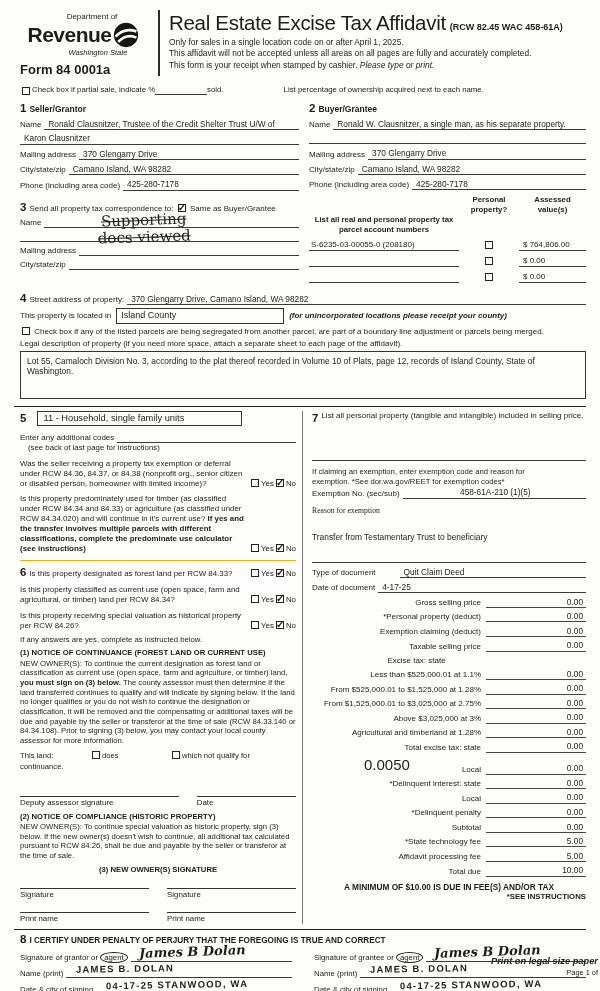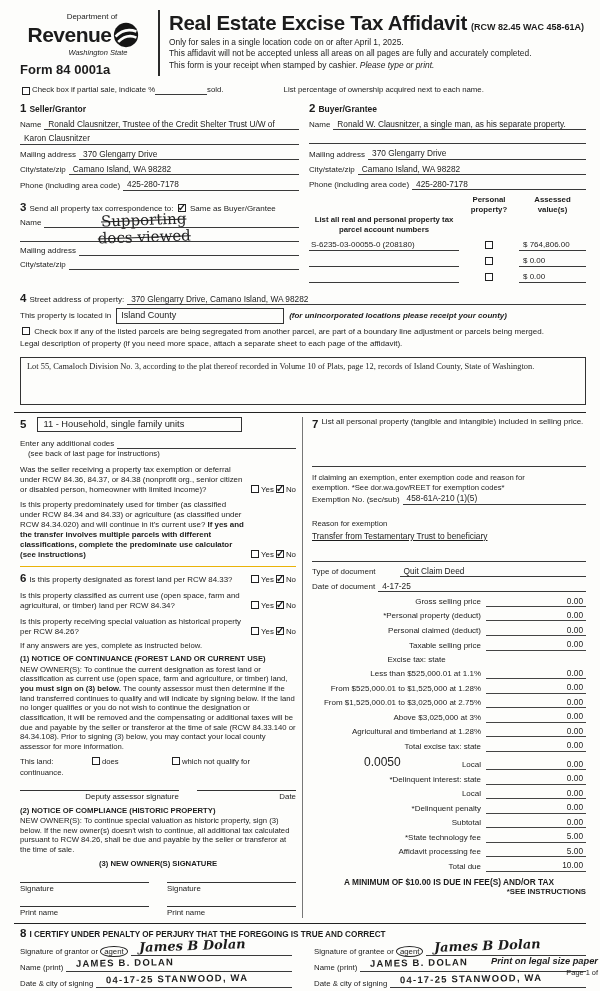--- a/index.html
+++ b/index.html
@@ -12,21 +12,21 @@
   .hdr-left { width:138px; text-align:center; padding-top:4px; }
   .dept-line { font-size:8px; margin-left:18px; }
   .rev-row { display:flex; align-items:center; justify-content:center; }
   .rev-name { font-size:21px; font-weight:bold; letter-spacing:-0.5px; }
   .logo { width:26px; height:26px; margin-left:1px; }
   .dept-sub { font-size:7.5px; font-style:italic; margin-left:30px; }
   .form-num { font-size:13px; font-weight:bold; margin-top:4px; text-align:left; margin-left:6px; }
   .hdr-div { border-left:2px solid #2a2a2a; margin:2px 9px 2px 6px; }
   .hdr-right { flex:1; padding-top:2px; }
   .title-row { display:flex; align-items:baseline; gap:4px; }
-  .main-title { font-size:20.5px; font-weight:bold; letter-spacing:-0.3px; white-space:nowrap; }
+  .main-title { font-size:20.5px; font-weight:normal; letter-spacing:-0.3px; white-space:nowrap; }
   .title-ref { font-size:9px; font-weight:bold; }
   .hdr-note { font-size:8.4px; margin-top:1px; }
   .ital { font-style:italic; }
 
   
   .cb { display:inline-block; width:8px; height:8px; border:1px solid #222; vertical-align:-1px;
         margin:0 2px 0 2px; position:relative; background:#fff; flex:none; }
   .cb.checked::after { content:"✓"; position:absolute; left:-1px; top:-3px; font-size:10px; font-weight:bold; }
   .fill { border-bottom:1px solid #3a3a3a; display:inline-block; }
   .sec-num { font-size:11.5px; font-weight:bold; margin-right:3px; }
@@ -54,21 +54,21 @@
 
   
   .sec3 { position:relative; margin-top:9px; }
   .hand-note { position:absolute; left:64px; top:12px; transform:rotate(-2deg);
                font-family:"DejaVu Serif", serif; font-size:15px; text-decoration:line-through;
                color:#222; line-height:1.1; width:120px; text-align:center; }
 
   
   .sec4 { margin-top:8px; padding-left:6px; font-size:8px; }
   .county-box { display:inline-block; border:1px solid #333; width:168px; padding:1px 4px; font-size:9px; }
-  .legal-box { border:1.5px solid #333; min-height:48px; padding:4px 6px; font-size:8.4px; margin-top:8px;font-family:Liberation Serif, serif; }
+  .legal-box { border:1.5px solid #333; min-height:48px; padding:4px 6px; font-size:8.4px; margin-top:2px; }
   .thick-rule { border-top:1.5px solid #222; margin:7px 0 0 0; }
 
   
   .main-cols { display:flex; margin-top:4px; }
   .main-l { width:288px; padding-left:6px; padding-right:6px; }
   .main-r { flex:1; border-left:1px solid #777; padding-left:9px; }
 
   .luc-row { display:flex; align-items:flex-start; gap:8px; }
   .luc-box { border:1px solid #333; width:205px; padding:1px 5px; font-size:9.3px; }
   .q { display:flex; margin-top:6px; font-size:7.9px; }
@@ -80,21 +80,21 @@
   .sig2 { display:flex; gap:18px; margin-top:12px; font-size:7.9px; }
   .sig2 > div { flex:1; }
   .sigline { border-top:1px solid #333; padding-top:1px; }
 
   
   .fee-row { display:flex; align-items:flex-end; margin-top:3.2px; font-size:8px; }
   .fee-label { flex:1; text-align:right; white-space:nowrap; }
   .fee-line { flex:0 0 100px; border-bottom:1px solid #444; text-align:right; margin-left:5px;
               padding-right:3px; font-size:8.3px; }
   .fee-center { text-align:center; margin:4px 65px 1px 0; font-size:8px; }
-  .fee-prefix { margin-left:52px; font-size:12px; }
+  .fee-prefix { margin-left:52px; font-size:15px; }
   .min-note { text-align:center; font-weight:bold; font-size:8.3px; margin-top:5px; }
   .see-instr { text-align:right; font-weight:bold; font-size:7.8px; }
 
   
   .sec8 { border-top:1.5px solid #222; margin-top:5px; padding:2px 0 0 6px; }
   .sec8-head { font-size:8.2px; font-weight:bold; }
   .sec8-cols { display:flex; gap:22px; }
   .sec8-cols > div { flex:1; }
   .s8row { display:flex; align-items:flex-end; margin-top:4px; font-size:7.8px; }
   .s8row .lab { white-space:nowrap; margin-right:3px; }
@@ -315,21 +315,21 @@
       <div class="para"><b>(1) NOTICE OF CONTINUANCE (FOREST LAND OR CURRENT USE)</b></div>
       <div class="para" style="margin-top:1px;"><span>NEW OWNER(S): To continue the current designation as forest land or classification as current use (open space, farm and agriculture, or timber) land, </span><b>you must sign on (3) below.</b><span> The county assessor must then determine if the land transferred continues to qualify and will indicate by signing below. If the land no longer qualifies or you do not wish to continue the designation or classification, it will be removed and the compensating or additional taxes will be due and payable by the seller or transferor at the time of sale (RCW 84.33.140 or 84.34.108). Prior to signing (3) below, you may contact your local county assessor for more information.</span></div>
 
       <div class="para" style="display:flex; margin-top:6px;">
         <span style="width:70px;">This land:</span>
         <span style="width:80px;"><span class="cb"></span><span>does</span></span>
         <span><span class="cb"></span><span>which not qualify for</span></span>
       </div>
       <div class="para" style="margin-top:1px;">continuance.</div>
 
-      <div class="sig2" style="margin-top:12px;text-align:right;">
+      <div class="sig2" style="margin-top:24px;">
         <div style="flex:1.6;">
           <div class="sigline"><span>Deputy assessor signature</span></div>
         </div>
         <div>
           <div class="sigline"><span>Date</span></div>
         </div>
       </div>
 
       <div class="para"><b>(2) NOTICE OF COMPLIANCE (HISTORIC PROPERTY)</b></div>
       <div class="para" style="margin-top:1px;">NEW OWNER(S): To continue special valuation as historic property, sign (3) below. If the new owner(s) doesn't wish to continue, all additional tax calculated pursuant to RCW 84.26, shall be due and payable by the seller or transferor at the time of sale.</div>
@@ -358,45 +358,45 @@
         <span class="sec-num">7</span>
         <span style="font-size:8px;">List all personal property (tangible and intangible) included in selling price.</span>
       </div>
       <div class="underline-only" style="margin-top:26px;"></div>
       <div class="para" style="margin-top:6px;">
         <div>If claiming an exemption, enter exemption code and reason for</div>
         <div>exemption. *See dor.wa.gov/REET for exemption codes*</div>
       </div>
       <div class="fld" style="margin-top:1px;">
         <span class="lab">Exemption No. (sec/sub)</span>
-        <span class="fill" style="text-align:left;">458-61A-210 (1)(5)</span>
-      </div>
-      <div class="para" style="margin-top:14px;">Reason for exemption</div>
-      <div style="font-size:8.4px; margin-top:3px;text-decoration:underline;">Transfer from Testamentary Trust to beneficiary</div>
+        <span class="fill" style="text-align:center;">458-61A-210 (1)(5)</span>
+      </div>
+      <div class="para" style="margin-top:7px;font-family:Liberation Serif, serif;">Reason for exemption</div>
+      <div style="font-size:8.4px; margin-top:17px;">Transfer from Testamentary Trust to beneficiary</div>
       <div class="underline-only" style="margin-top:10px;"></div>
 
       <div class="fld" style="gap:21px;">
         <span class="lab">Type of document</span>
         <span class="fill">Quit Claim Deed</span>
       </div>
       <div class="fld">
         <span class="lab">Date of document</span>
         <span class="fill">4-17-25</span>
       </div>
 
       <div class="fee-row">
           <span class="fee-label">Gross selling price</span>
           <span class="fee-line">0.00</span>
         </div>
       <div class="fee-row">
           <span class="fee-label">*Personal property (deduct)</span>
           <span class="fee-line">0.00</span>
         </div>
       <div class="fee-row">
-          <span class="fee-label">Personal claimed (deduct)</span>
+          <span class="fee-label">Exemption claiming (deduct)</span>
           <span class="fee-line">0.00</span>
         </div>
       <div class="fee-row">
           <span class="fee-label">Taxable selling price</span>
           <span class="fee-line">0.00</span>
         </div>
       <div class="fee-center">Excise tax: state</div>
       <div class="fee-row">
           <span class="fee-label">Less than $525,000.01 at 1.1%</span>
           <span class="fee-line">0.00</span>

